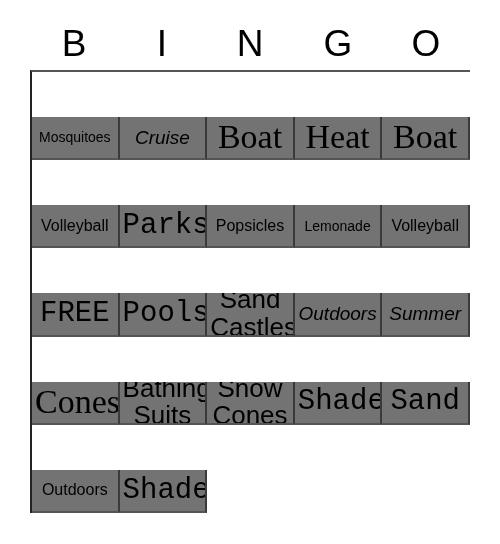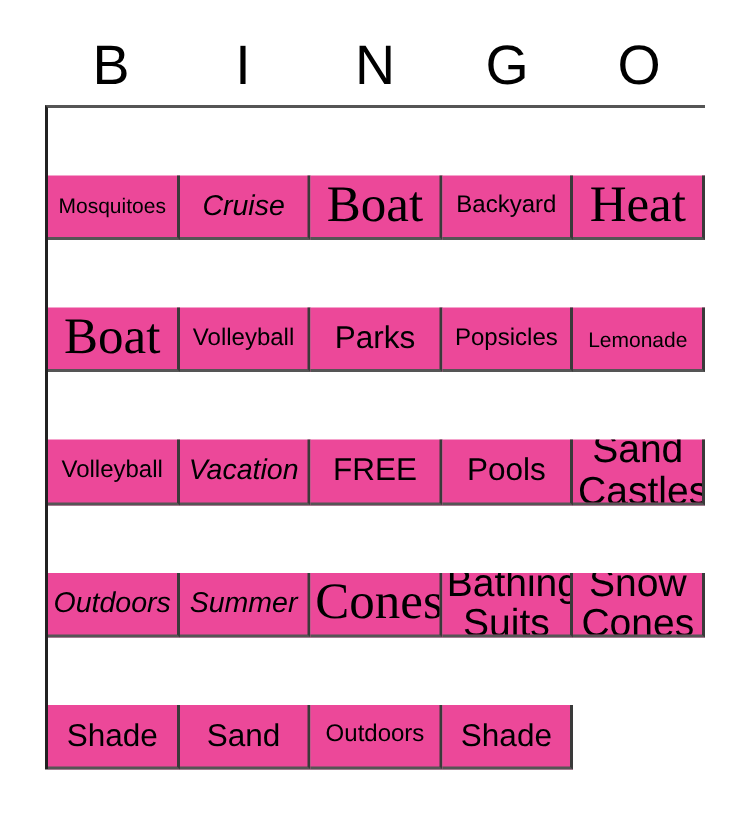--- a/index.html
+++ b/index.html
@@ -59,39 +59,39 @@
 
   .cell {
     box-sizing: border-box;
     border-right: 2px solid #3a3a3a;
     border-bottom: 2px solid #555555;
     display: flex;
     align-items: center;
     justify-content: center;
     padding: 2px 3px;
     overflow: hidden;
-    background: #ec4899;
+    background: #737373;
     margin-top: 45px;
   }
 
   .cell-text {
     display: block;
     width: 100%;
     text-align: center;
     line-height: 1.02;
     color: #000000;
     word-break: normal;
     hyphens: none;
   }
 
   
   .s-xs   { font-size: 14px; }
   .s-sm   { font-size: 16px; }
   .s-md   { font-size: 19px; font-style: italic; }
-  .s-xl   { font-size: 21px; }
+  .s-xl   { font-size: 29px; font-family: Liberation Mono, monospace; }
   .s-xxl  { font-size: 34px; font-family: Liberation Serif, serif; }
 
   
   .two-line { font-size: 26px; line-height: 1.06; }
 </style>
 </head>
 <body>
 
 <div class="card">
 
@@ -107,45 +107,39 @@
       <div class="cell">
         <span class="cell-text s-xs">Mosquitoes</span>
       </div>
       <div class="cell">
         <span class="cell-text s-md">Cruise</span>
       </div>
       <div class="cell">
         <span class="cell-text s-xxl">Boat</span>
       </div>
       <div class="cell">
-        <span class="cell-text s-sm">Backyard</span>
-      </div>
-      <div class="cell">
         <span class="cell-text s-xxl">Heat</span>
       </div>
       <div class="cell">
         <span class="cell-text s-xxl">Boat</span>
       </div>
       <div class="cell">
         <span class="cell-text s-sm">Volleyball</span>
       </div>
       <div class="cell">
         <span class="cell-text s-xl">Parks</span>
       </div>
       <div class="cell">
         <span class="cell-text s-sm">Popsicles</span>
       </div>
       <div class="cell">
         <span class="cell-text s-xs">Lemonade</span>
       </div>
       <div class="cell">
         <span class="cell-text s-sm">Volleyball</span>
-      </div>
-      <div class="cell">
-        <span class="cell-text s-md">Vacation</span>
       </div>
       <div class="cell">
         <span class="cell-text s-xl">FREE</span>
       </div>
       <div class="cell">
         <span class="cell-text s-xl">Pools</span>
       </div>
       <div class="cell">
         <span class="cell-text two-line">Sand Castles</span>
       </div>

